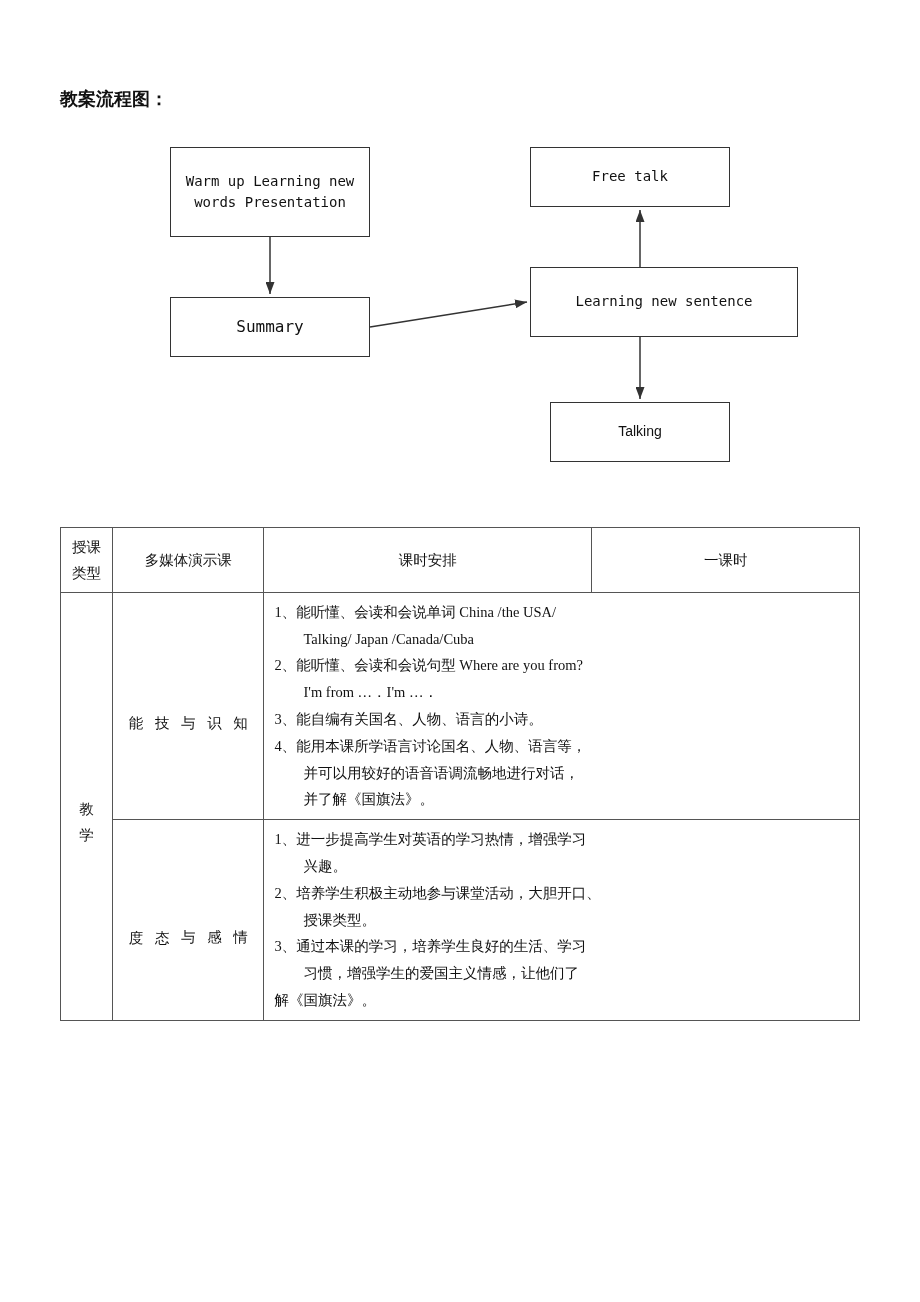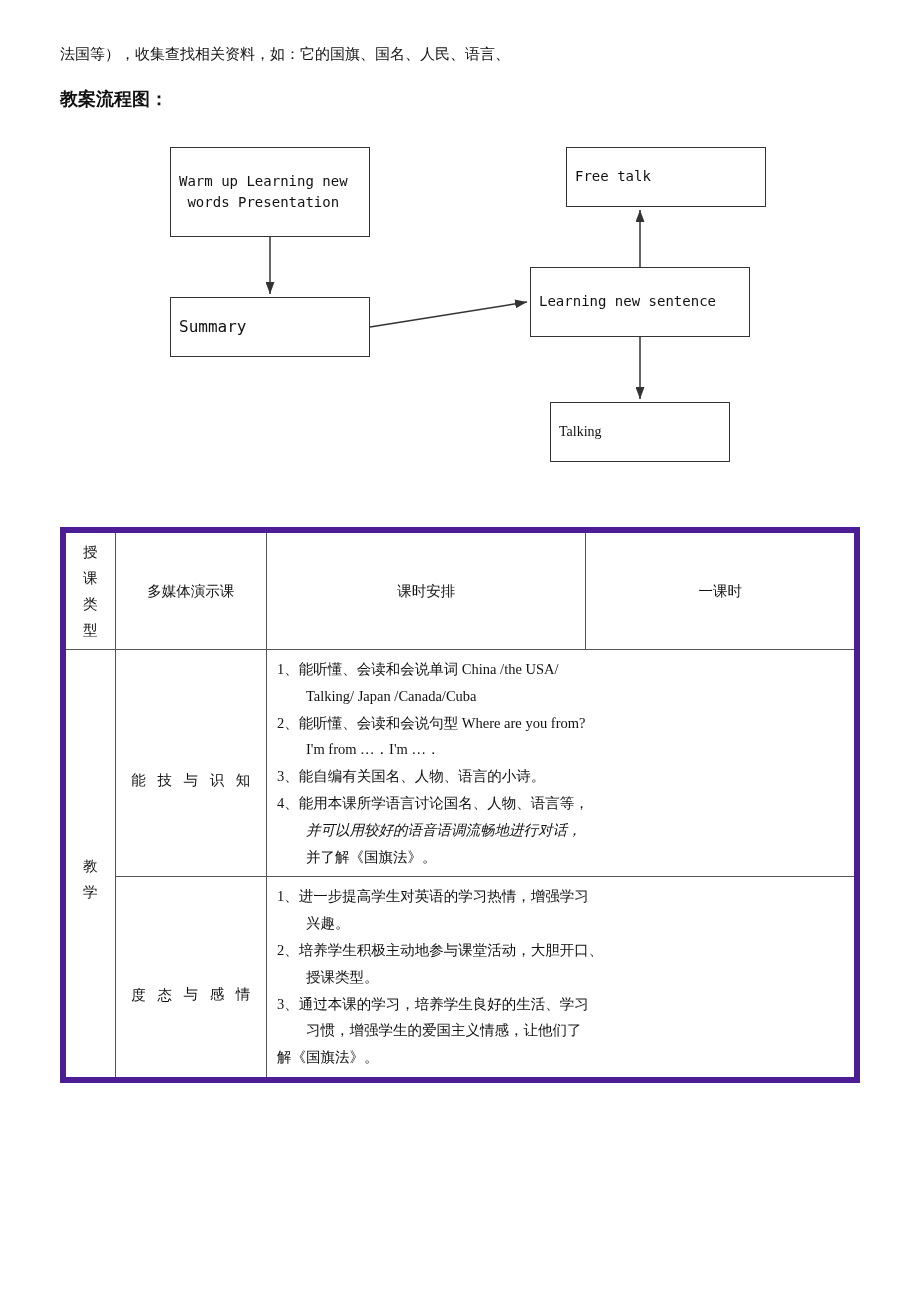--- a/index.html
+++ b/index.html
@@ -32,42 +32,42 @@
       height: 370px;
       margin-bottom: 30px;
     }
 
     .flow-box {
       position: absolute;
       border: 1px solid #333;
       background: #fff;
       display: flex;
       align-items: center;
-      justify-content: flex-start;
+      justify-content: center;
       text-align: center;
       font-family: "Courier New", "SimSun", monospace;
       font-size: 14px;
       line-height: 1.5;
       padding: 8px;
     }
 
     
     .flowchart-svg {
       position: absolute;
       top: 0; left: 0;
       width: 100%;
       height: 100%;
       pointer-events: none;
     }
 
     
     .main-table {
       width: 100%;
       border-collapse: collapse;
-      border: 6px solid #4c1d95;
+      border: 1px solid #4c1d95;
       font-size: 14.5px;
     }
     .main-table td, .main-table th {
       border: 1px solid #555;
       padding: 6px 10px;
       vertical-align: middle;
       line-height: 1.8;
     }
     .main-table .center-text {
       text-align: center;
@@ -83,46 +83,46 @@
       font-size: 14.5px;
     }
     .cell-content {
       line-height: 1.85;
     }
   </style>
 </head>
 <body>
 
 <div class="intro-text">
-  <span>法国等），收集查找相关资料，如：它的国旗、国名、人民、语言、</span><br>
+  <br>
 </div>
 
 <div class="section-title">教案流程图：</div>
 
 <div class="flowchart-container">
 
   <div class="flow-box" style="left: 110px; top: 20px; width: 200px; height: 90px;">
     <span style="white-space:pre-line; font-family: monospace; font-size:14px;">Warm up Learning new
 words Presentation</span>
   </div>
 
-  <div class="flow-box" style="left: 470px; top: 20px; width: 200px; height: 60px; margin-left: 36px;">
+  <div class="flow-box" style="left: 470px; top: 20px; width: 200px; height: 60px;">
     <span style="font-family: monospace; font-size:14px;">Free talk</span>
   </div>
 
   <div class="flow-box" style="left: 110px; top: 170px; width: 200px; height: 60px;">
     <span style="font-family: monospace; font-size:16px;">Summary</span>
   </div>
 
-  <div class="flow-box" style="left: 470px; top: 140px; width: 220px; height: 70px;">
+  <div class="flow-box" style="left: 470px; top: 140px; width: 268px; height: 70px;">
     <span style="font-family: monospace; font-size:14px;">Learning new sentence</span>
   </div>
 
   <div class="flow-box" style="left: 490px; top: 275px; width: 180px; height: 60px;">
-    <span style="font-family: Liberation Serif, serif; font-size:14px;">Talking</span>
+    <span style="font-family: Liberation Sans, sans-serif; font-size:14px;">Talking</span>
   </div>
 
   <svg class="flowchart-svg">
     <defs>
       <marker id="arrowhead" markerWidth="8" markerHeight="6" refX="8" refY="3" orient="auto">
         <polygon points="0 0, 8 3, 0 6" fill="#333"></polygon>
       </marker>
     </defs>
 
     <line x1="210" y1="110" x2="210" y2="167" stroke="#333" stroke-width="1.5" marker-end="url(#arrowhead)"></line>
@@ -154,21 +154,21 @@
       <div class="writing-vertical">知<br>识<br>与<br>技<br>能</div>
     </td>
     <td colspan="3">
       <div class="cell-content">
         1、能听懂、会读和会说单词 China /the USA/<br>
         <span style="margin-left:2em;">Talking/ Japan /Canada/Cuba</span><br>
         2、能听懂、会读和会说句型 Where are you from?<br>
         <span style="margin-left:2em;">I'm from …．I'm …．</span><br>
         3、能自编有关国名、人物、语言的小诗。<br>
         4、能用本课所学语言讨论国名、人物、语言等，<br>
-        <span style="margin-left:2em;font-style:italic;">并可以用较好的语音语调流畅地进行对话，</span><br>
+        <span style="margin-left:2em;">并可以用较好的语音语调流畅地进行对话，</span><br>
         <span style="margin-left:2em;">并了解《国旗法》。</span>
       </div>
     </td>
   </tr>
 
   <tr>
     <td class="center-text" style="width:52px;">
       <div class="writing-vertical">情<br>感<br>与<br>态<br>度</div>
     </td>
     <td colspan="3">

